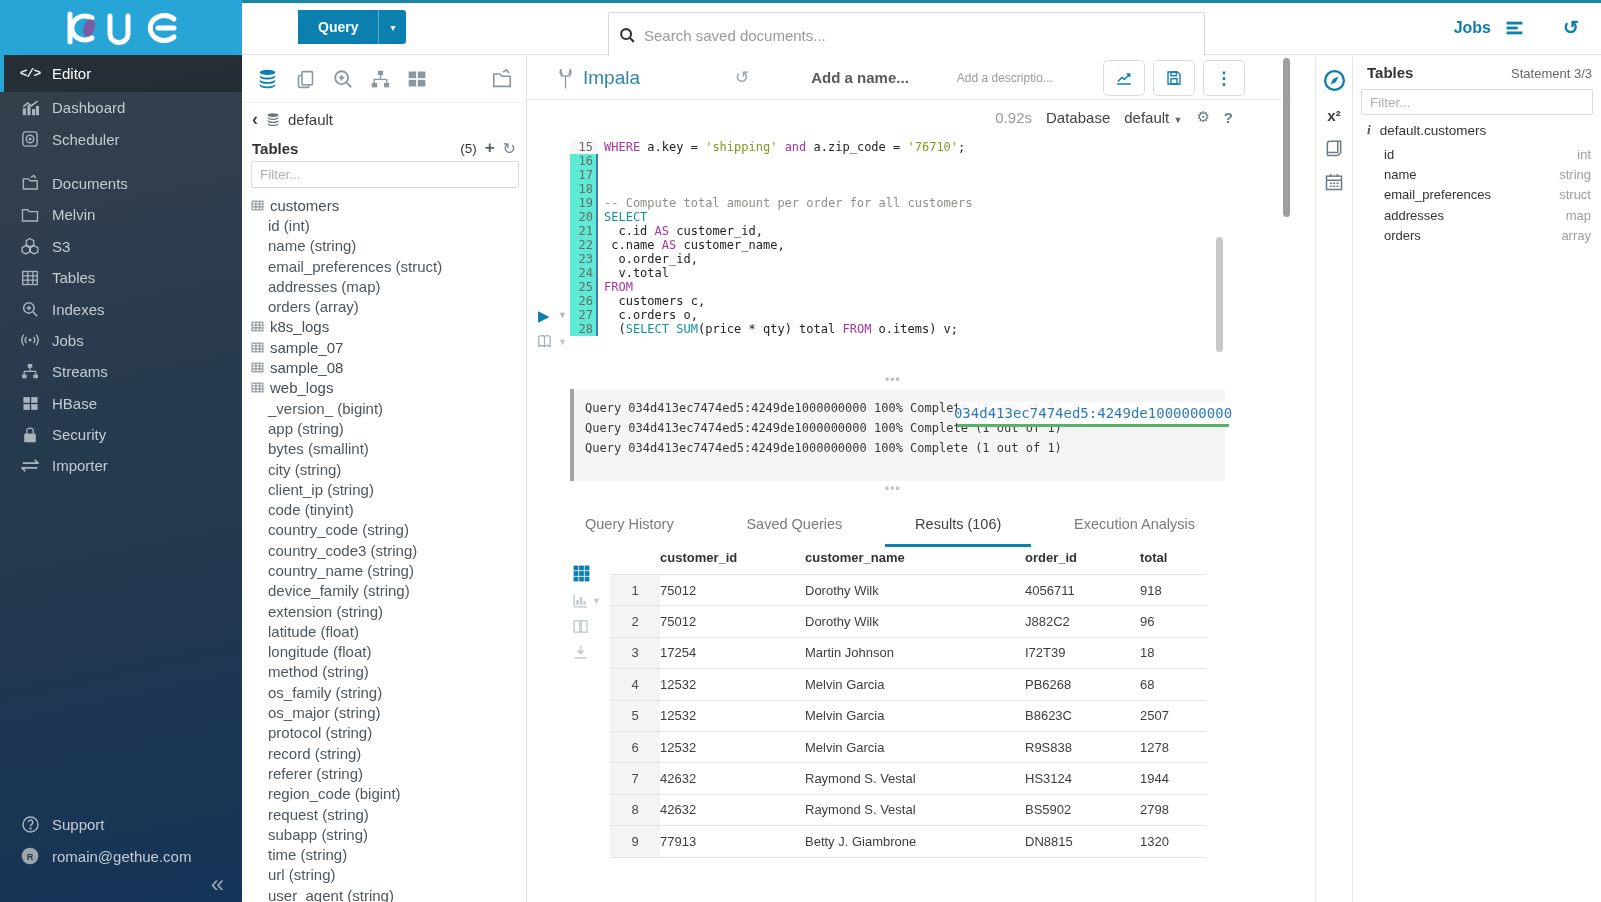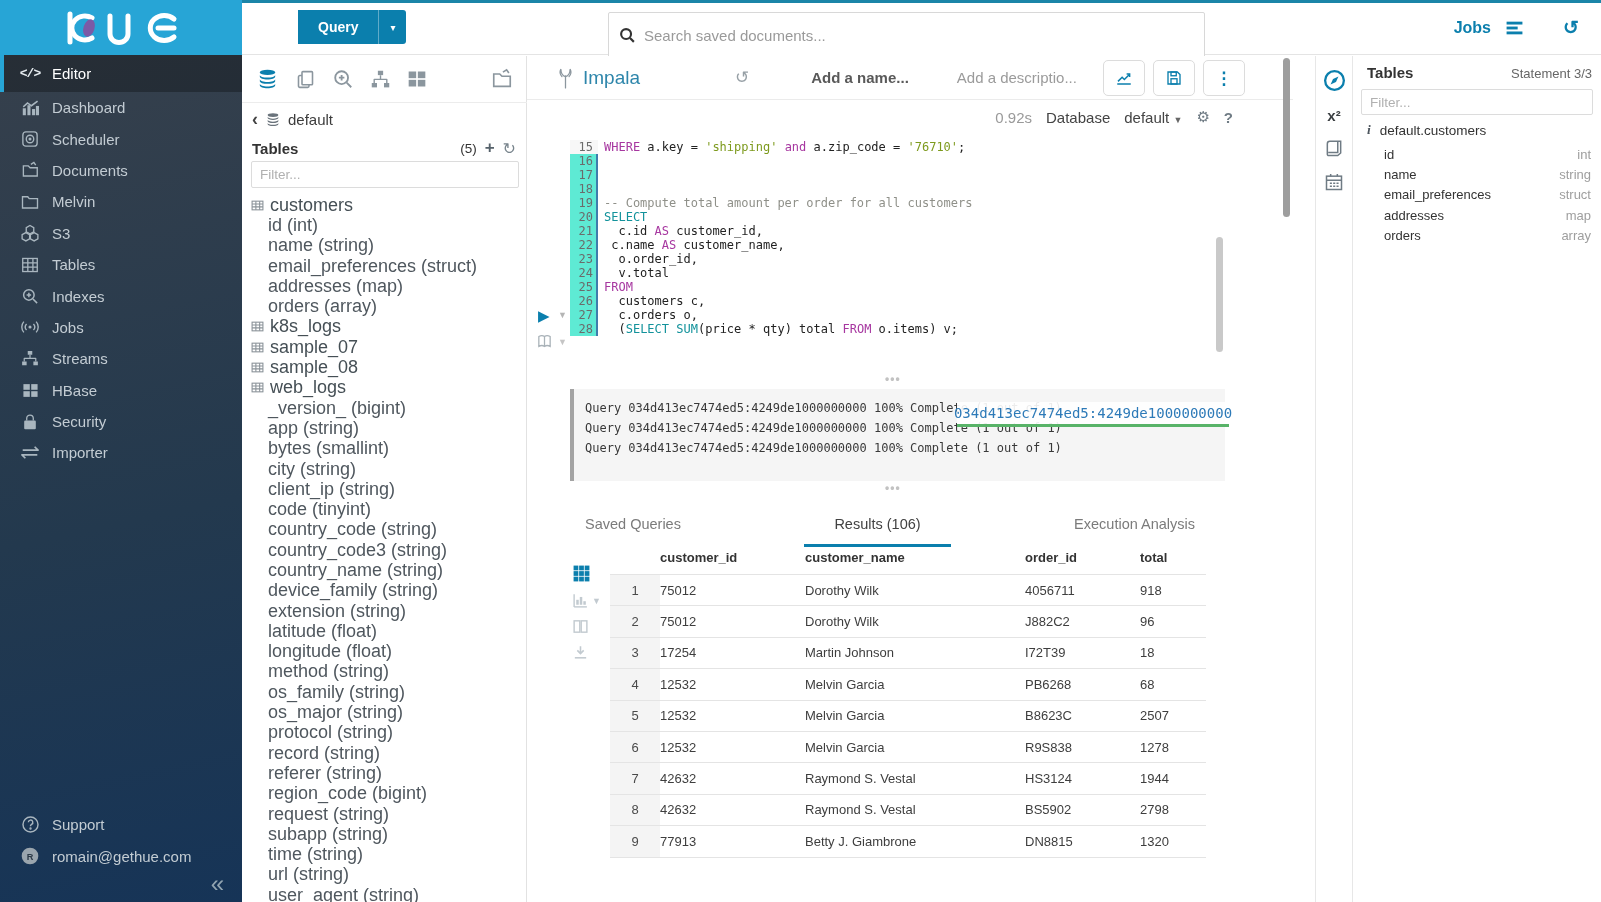--- a/index.html
+++ b/index.html
@@ -25,21 +25,21 @@
   .blue-icon { color:#0b7fad; }
   #top-history { position:absolute; right:22px; top:0; height:55px; display:flex; align-items:center; color:#0b7fad; font-size:19px; font-weight:bold; cursor:pointer; }
 
   
   #sidebar { position:absolute; left:0; top:55px; width:242px; height:847px;
     background:linear-gradient(168deg,#36404c 0%, #23394e 55%, #163457 100%); }
   .side-item { display:flex; align-items:center; height:31.4px; padding-left:18px; color:#c3ccd3; font-size:15px; cursor:pointer; }
   .side-item .icon { width:24px; color:#a9b6bf; margin-right:10px; }
   .side-item.active { background:rgba(0,0,0,.28); height:37px; color:#fff; box-shadow:inset 4px 0 0 #27a5d6; }
   .side-item.active .icon { color:#e8eef2; }
-  .side-item.gap { }
+  .side-item.gap { margin-top:13px; }
   #side-footer { position:absolute; left:0; bottom:30px; width:242px; }
   #collapse-btn { position:absolute; right:18px; bottom:4px; color:#93a5b1; font-size:24px; cursor:pointer; }
   .code-glyph { font-family:"Liberation Mono", monospace; font-size:13px; font-weight:bold; letter-spacing:-1px; }
 
   
   #left-assist { position:absolute; left:242px; top:56px; width:285px; height:846px; background:#fff; border-right:1px solid #e2e2e2; }
   #la-toolbar { position:absolute; left:0; top:0; width:285px; height:47px; border-bottom:1px solid #ececec; display:flex; align-items:center; padding:0 14px; gap:16px; }
   #la-toolbar .icon { color:#8b969e; cursor:pointer; }
   #la-toolbar .first { color:#0b7fad; }
   #la-toolbar .spacer { flex:1; }
@@ -47,32 +47,32 @@
   #la-crumb .chev { font-size:18px; color:#444; cursor:pointer; font-weight:bold; }
   #la-crumb .icon { color:#6a737b; }
   #la-tables-row { position:absolute; left:10px; right:10px; top:82px; display:flex; align-items:center; }
   #la-tables-row .title { font-weight:bold; font-size:15px; color:#333; flex:1; }
   #la-count { font-size:13.5px; color:#333; margin-right:8px; }
   #la-plus { color:#56626b; font-size:17px; font-weight:bold; cursor:pointer; margin-right:8px; }
   #la-refresh { color:#79858d; font-size:16px; cursor:pointer; }
   #la-filter { position:absolute; left:9px; top:105px; width:268px; height:27px; border:1px solid #dcdcdc; border-radius:2px; font-size:13.5px; padding:0 8px; color:#444; }
   #la-filter::placeholder { color:#b0b0b0; }
   #la-tree { position:absolute; left:9px; top:139px; width:272px; bottom:0; overflow:hidden; }
-  .tree-row { display:flex; align-items:center; height:20.3px; font-size:18px; color:#454f55; cursor:pointer; white-space:nowrap; }
+  .tree-row { display:flex; align-items:center; height:20.3px; font-size:15px; color:#454f55; cursor:pointer; white-space:nowrap; }
   .tree-row .icon { color:#8a9298; margin-right:6px; }
   .tree-col { padding-left:17px; color:#4f575e; }
 
   
   #main { position:absolute; left:527px; top:56px; width:766px; height:846px; background:#fff; }
   #ed-header { position:absolute; left:0; top:0; width:766px; height:44px; border-bottom:1px solid #ebebeb; display:flex; align-items:center; }
   #engine { display:flex; align-items:center; gap:9px; margin-left:30px; color:#2e86ab; font-size:19px; }
   #engine .icon { color:#8b969e; }
   #ed-history { color:#97a0a6; font-size:17px; margin-left:95px; cursor:pointer; }
   #ed-name { font-weight:bold; color:#595959; font-size:15px; margin-left:62px; cursor:text; }
-  #ed-desc { color:#9b9b9b; font-size:15px; margin-left:48px; cursor:text;text-align:right; }
+  #ed-desc { color:#9b9b9b; font-size:12px; margin-left:48px; cursor:text;text-align:right; }
   #ed-buttons { position:absolute; right:48px; top:4px; display:flex; gap:8px; }
   .ed-btn { width:42px; height:36px; background:#fff; border:1px solid #dcdcdc; border-radius:5px; display:flex; align-items:center; justify-content:center; color:#0b7fad; cursor:pointer; }
   #ed-toolbar { position:absolute; right:60px; top:52px; display:flex; align-items:center; gap:14px; font-size:15px; color:#444; }
   #ed-duration { color:#9a9a9a; }
   #ed-db-label { color:#444; }
   #ed-db-value { color:#444; cursor:pointer; }
   #ed-db-value .c { font-size:9px; color:#666; }
   .tb-icon { color:#6f7b84; cursor:pointer; font-size:15px; }
 
   #code { position:absolute; left:43px; top:84px; }
@@ -590,20 +590,21 @@
   <div class="grip" style="top:316px">•••</div>
   <div id="log-block">
       <div class="log-line">Query 034d413ec7474ed5:4249de1000000000 100% Complete (1 out of 1)</div>
       <div class="log-line">Query 034d413ec7474ed5:4249de1000000000 100% Complete (1 out of 1)</div>
       <div class="log-line">Query 034d413ec7474ed5:4249de1000000000 100% Complete (1 out of 1)</div>
     </div>
   <div id="job-tooltip">034d413ec7474ed5:4249de1000000000</div>
   <div class="grip" style="top:425px">•••</div>
 
   <div id="tabs">
+      <div class="tab">Query History</div>
       <div class="tab">Saved Queries</div>
       <div class="tab active">Results (106)</div>
       <div class="tab">Execution Analysis</div>
     </div>
 
   <div id="result-strip">
     <span class="icon strip-grid">
       <svg width="19" height="19" viewBox="0 0 24 24" fill="currentColor">
           <rect x="2" y="2" width="6" height="6"></rect>
           <rect x="9" y="2" width="6" height="6"></rect>

